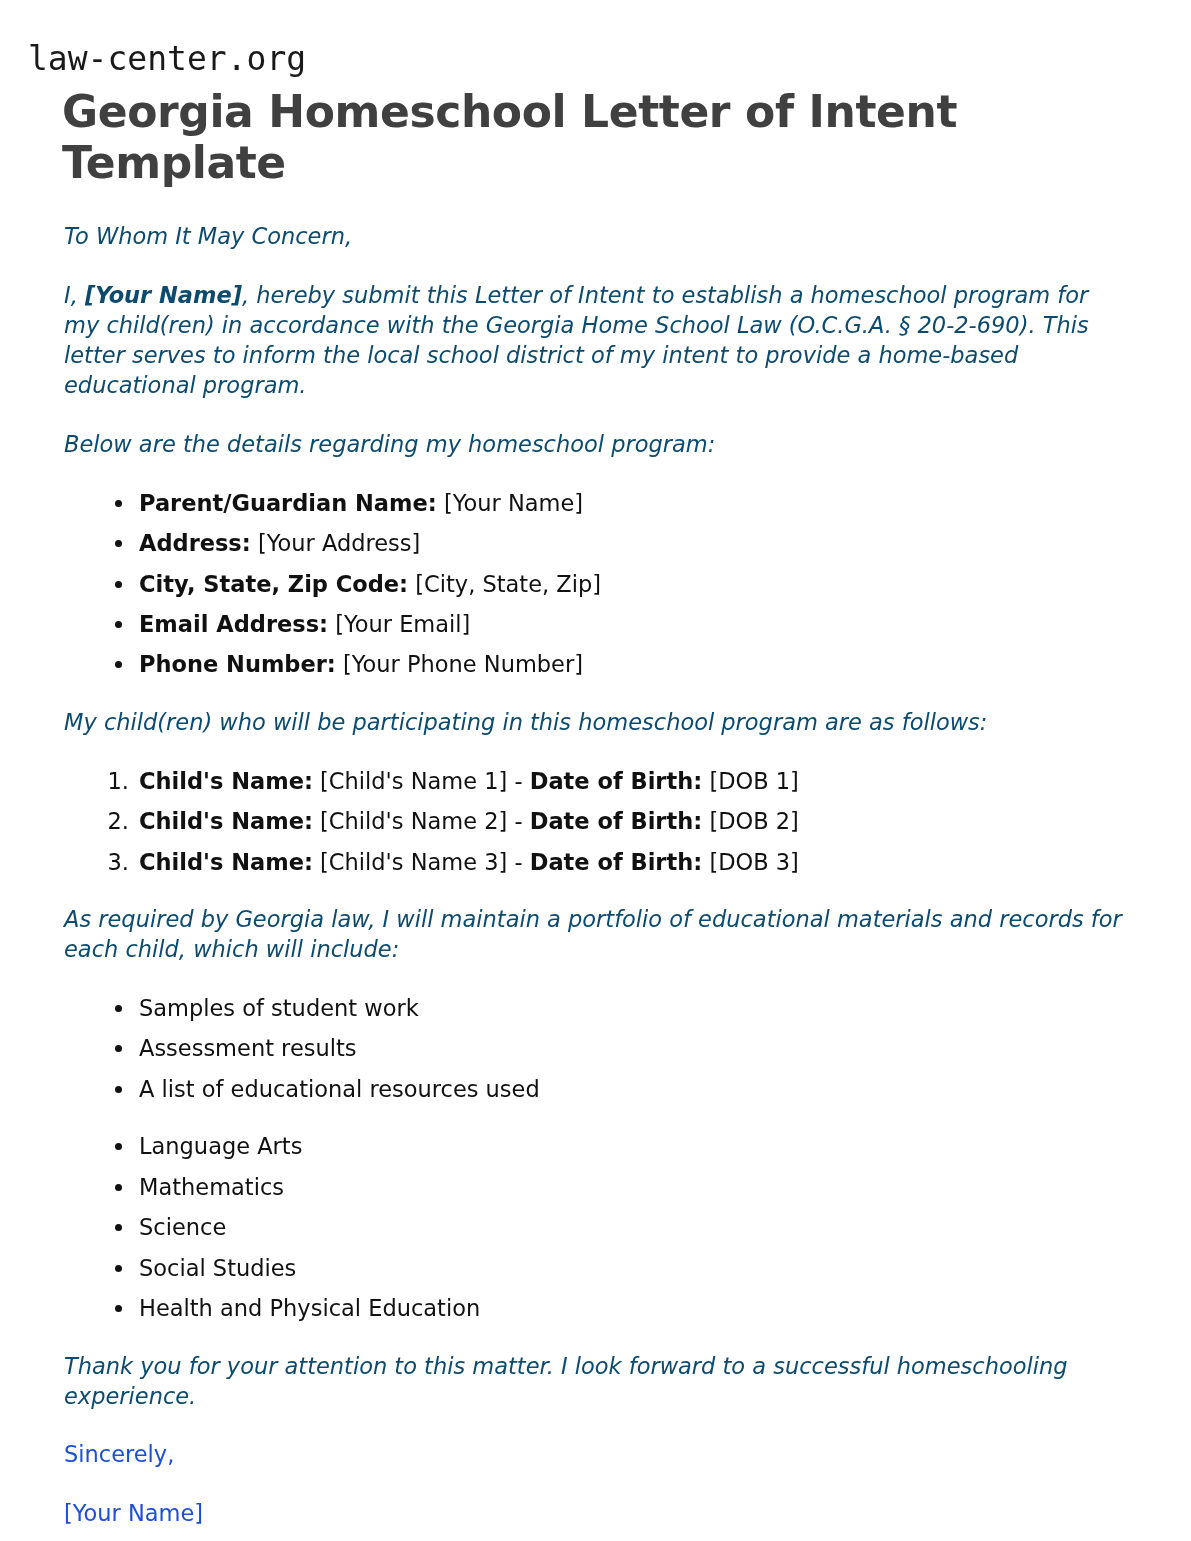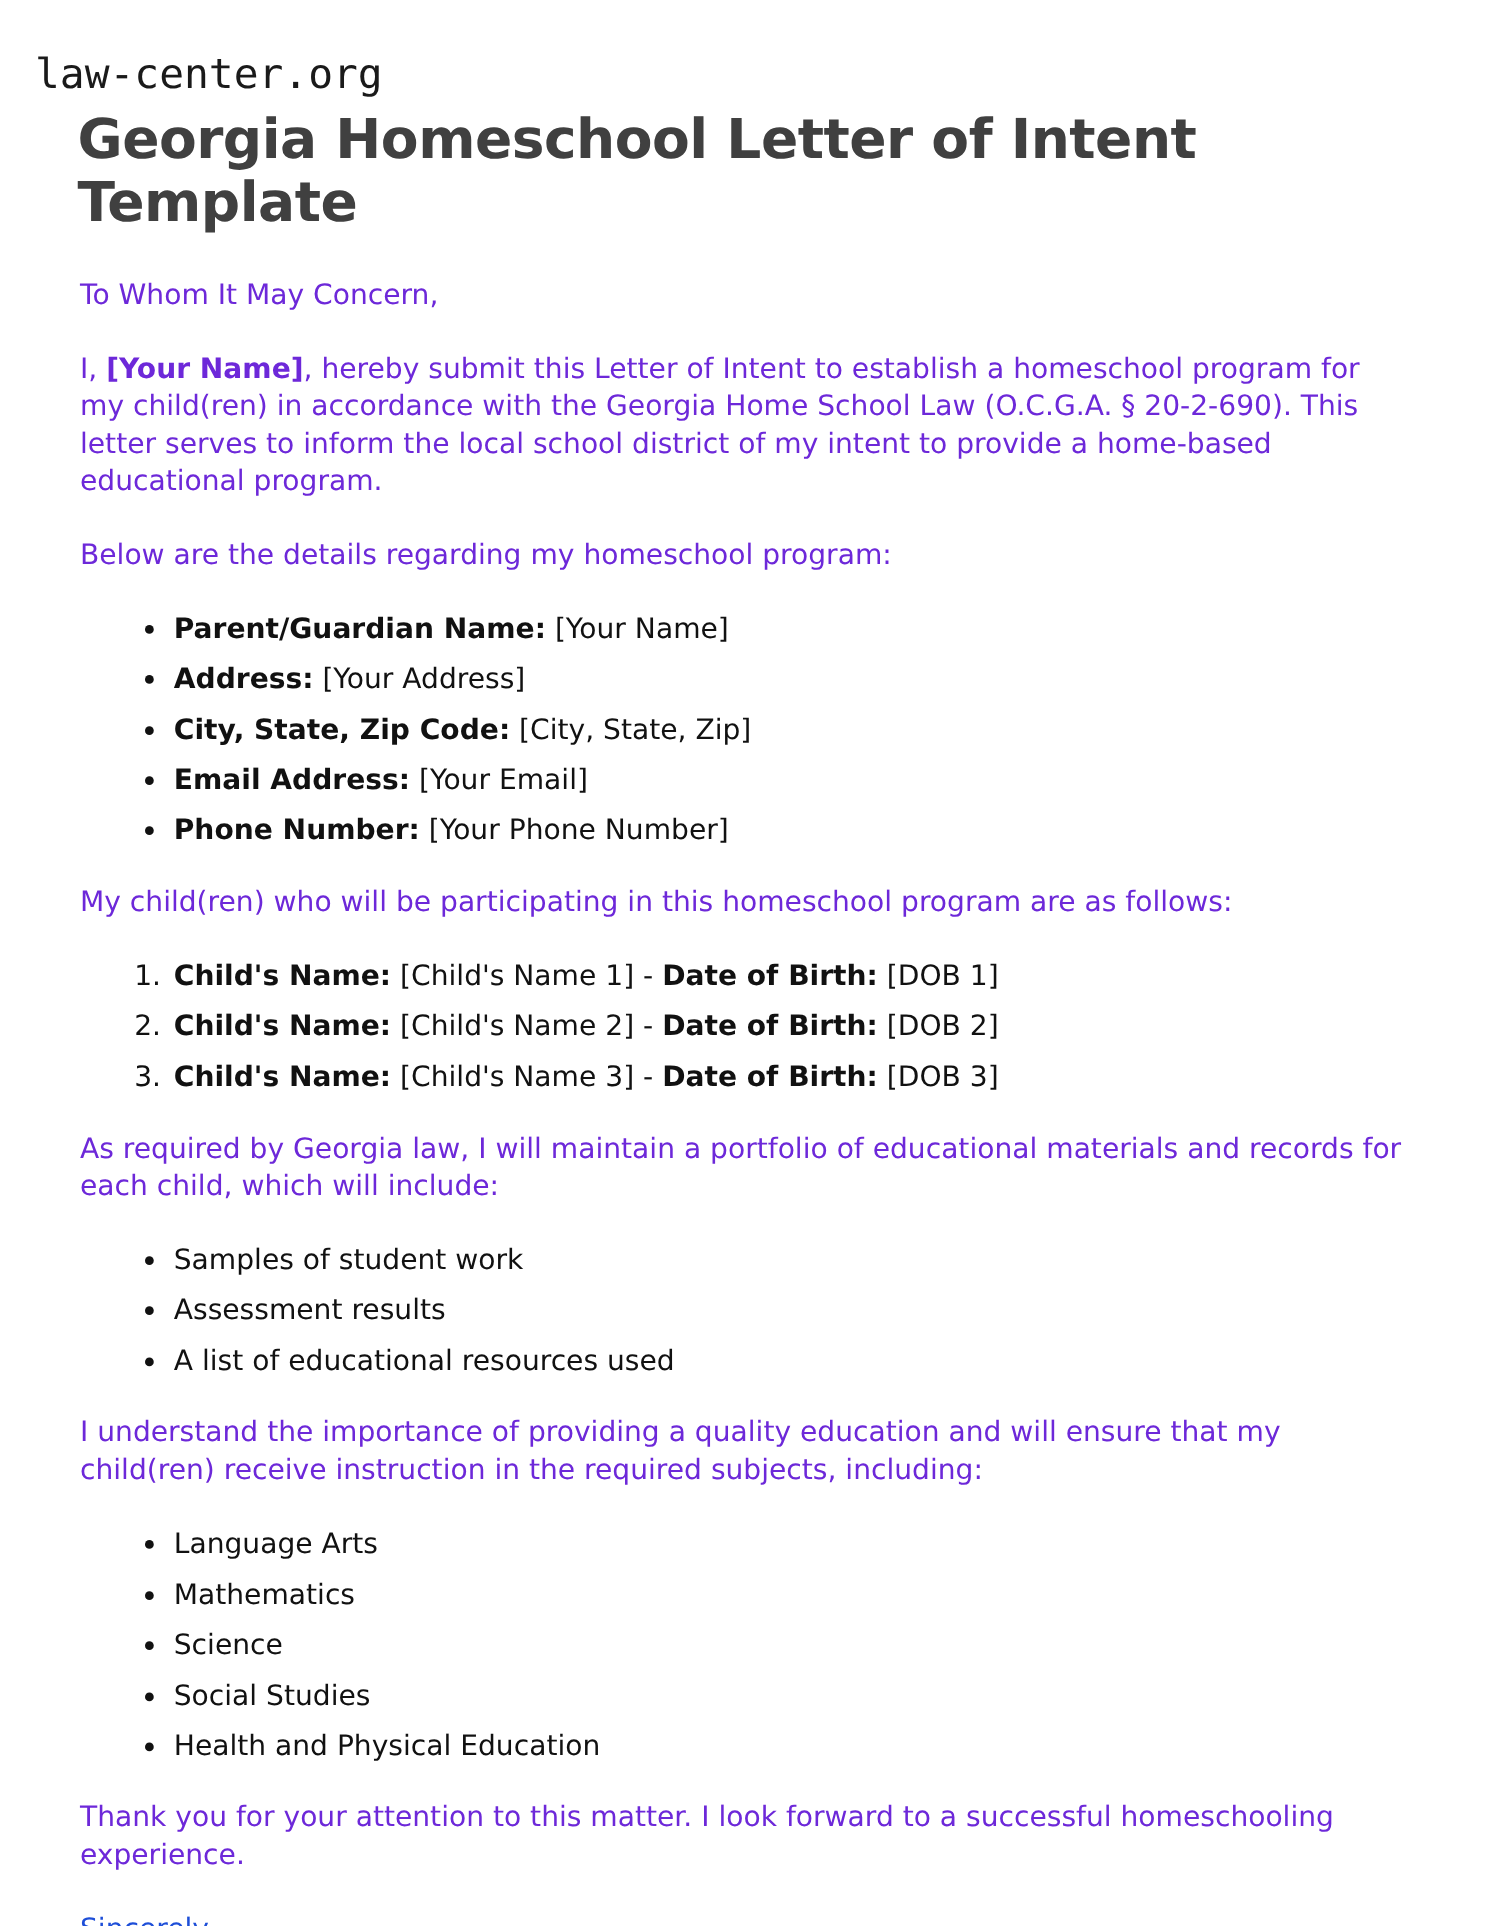--- a/index.html
+++ b/index.html
@@ -50,22 +50,23 @@
     color: #404040;
     max-width: 1000px;
   }
   .body-block {
     margin-top: 34px;
   }
   p.para {
     font-size: 22.5px;
     line-height: 1.33;
     margin: 0 0 29px 2px;
-    color: #6d28d9;
+    color: #0c4a6e;
     max-width: 1064px;
+    font-style: italic;
   }
   p.signoff {
     font-size: 22.5px;
     line-height: 1.33;
     margin: 0 0 29px 2px;
     color: #1d4ed8;
   }
   ul.doc-list, ol.doc-list {
     margin: 0 0 29px 0;
     padding-left: 62px;
@@ -119,21 +120,20 @@
       </ol>
 
       <p class="para">As required by Georgia law, I will maintain a portfolio of educational materials and records for each child, which will include:</p>
 
       <ul class="doc-list">
         <li>Samples of student work</li>
         <li>Assessment results</li>
         <li>A list of educational resources used</li>
       </ul>
 
-      <p class="para">I understand the importance of providing a quality education and will ensure that my child(ren) receive instruction in the required subjects, including:</p>
 
       <ul class="doc-list">
         <li>Language Arts</li>
         <li>Mathematics</li>
         <li>Science</li>
         <li>Social Studies</li>
         <li>Health and Physical Education</li>
       </ul>
 
       <p class="para">Thank you for your attention to this matter. I look forward to a successful homeschooling experience.</p>

